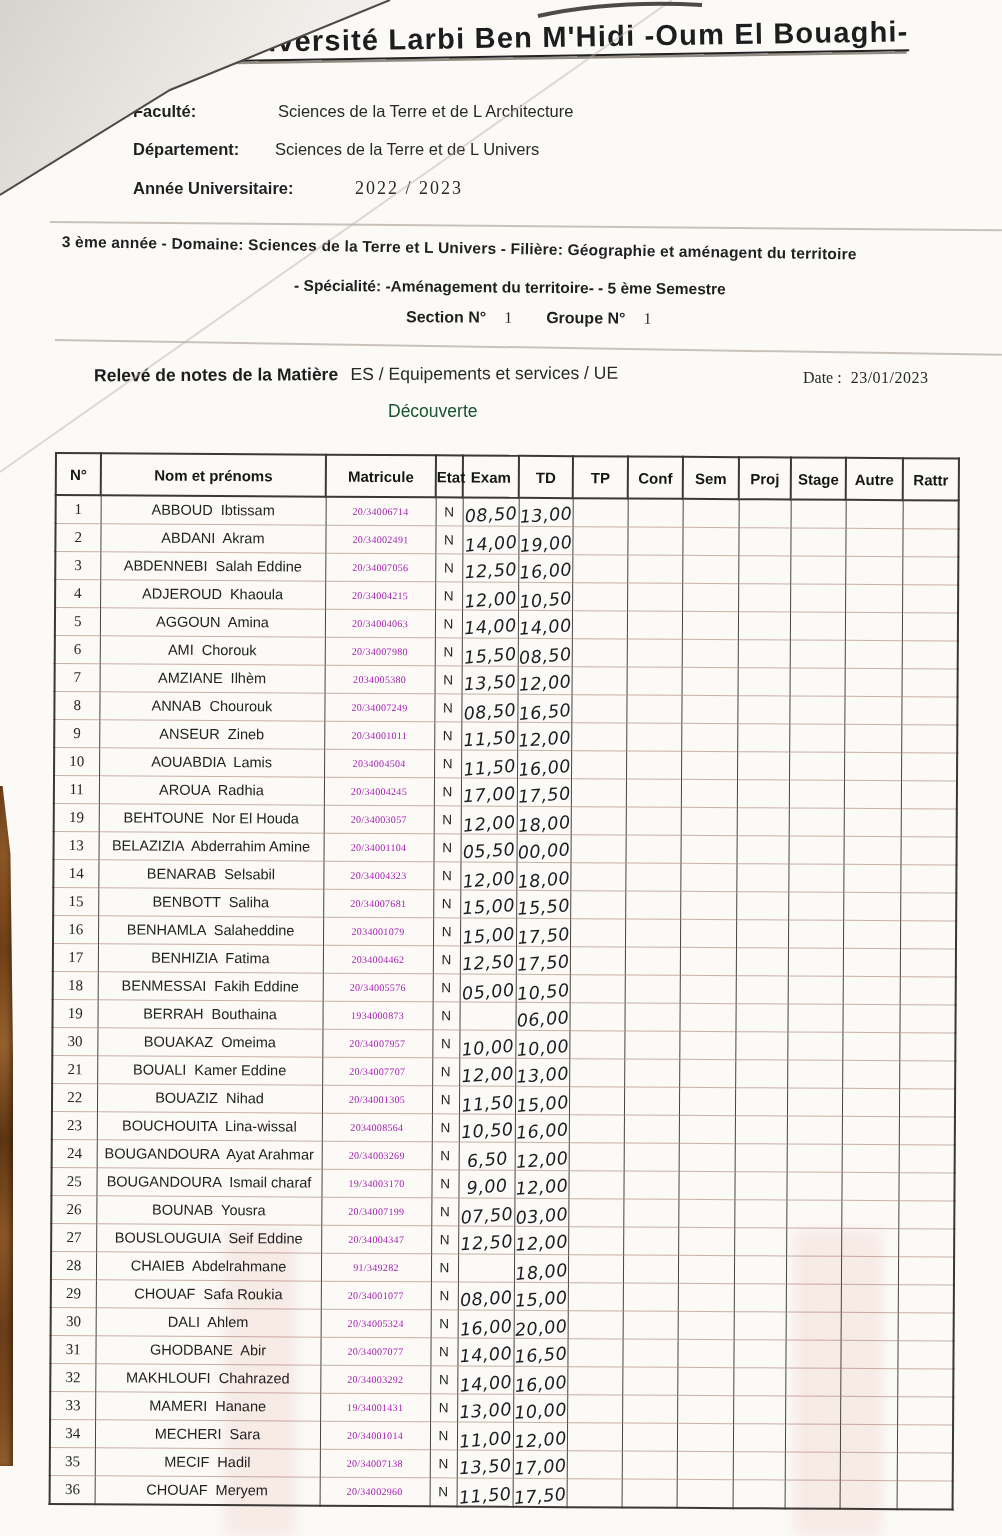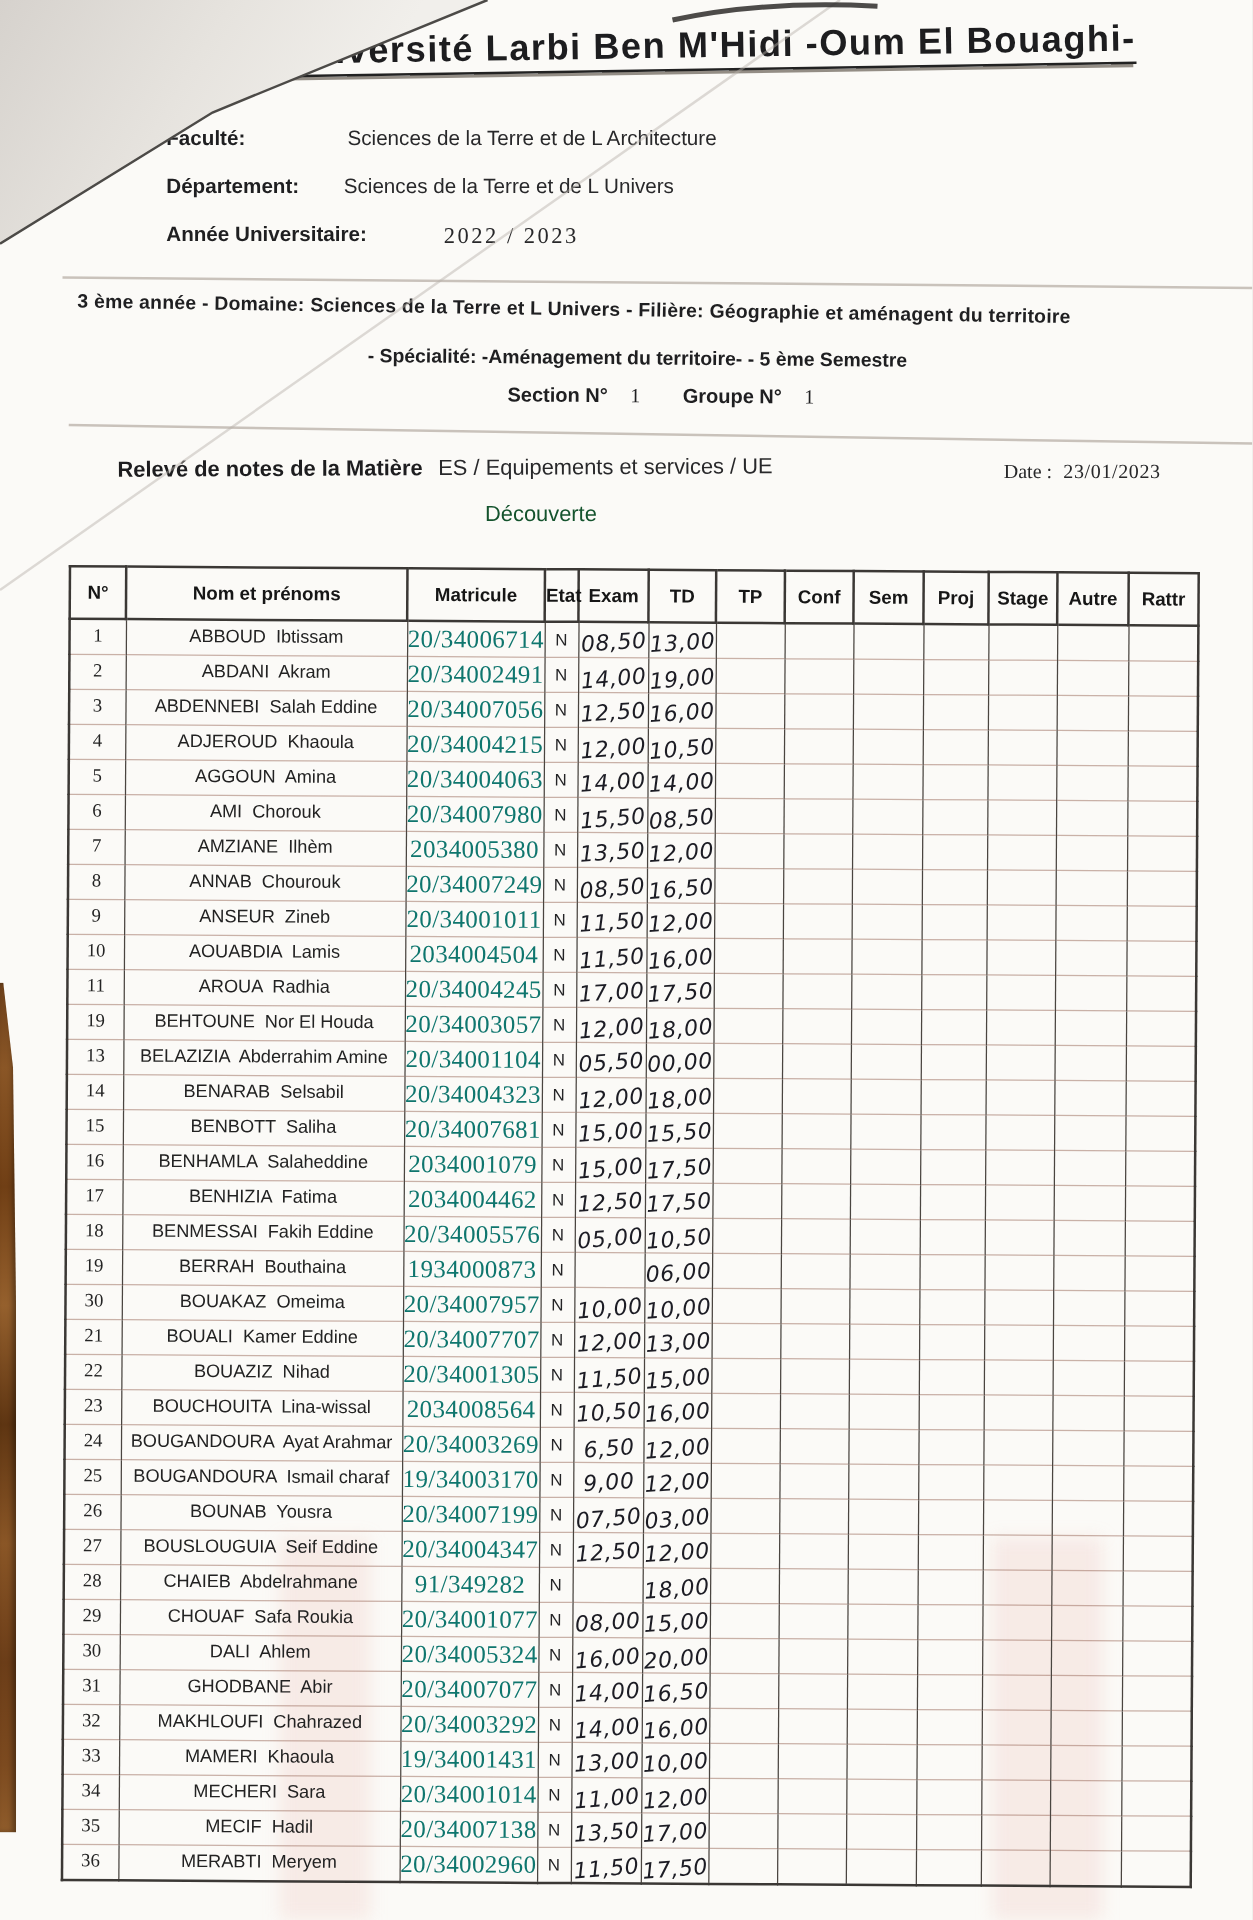--- a/index.html
+++ b/index.html
@@ -88,21 +88,21 @@
     border-right:1.6px solid #4a4540;
     height:27px;padding:0;line-height:1;
     text-align:center;vertical-align:middle;
   }
   table.grades{border:2px solid #3b3835;}
   table.grades tbody tr{border-top:1.2px solid rgba(152,104,88,.5);}
   table.grades tbody tr:first-child{border-top:none;}
   td.c-n{font-family:"Liberation Serif",serif;font-size:15px;color:#242424;}
   td.c-name{text-align:left;padding-left:8px;font-size:14.5px;color:#222;overflow:hidden;}
   td.c-name span{white-space:pre;}
-  td.c-mat{font-family:"Liberation Serif",serif;font-size:20px;color:#0f766e;letter-spacing:0.3px;}
+  td.c-mat{font-family:"Liberation Serif",serif;font-size:10px;color:#a21caf;letter-spacing:0.3px;}
   td.c-etat{font-size:13.5px;color:#242426;}
   .hw{
     display:inline-block;
     font-family:"DejaVu Sans",sans-serif;font-style:italic;
     font-size:17.5px;color:#1c1c24;letter-spacing:0.5px;
     transform:rotate(-4deg) translateY(3px);
   }
   tbody tr:nth-child(even) .hw{transform:rotate(-5deg) translateY(4px);}
 </style>
 </head>
@@ -660,21 +660,21 @@
       <td></td>
       <td></td>
       <td></td>
       <td></td>
       <td></td>
       <td></td>
       <td></td>
     </tr>
         <tr>
       <td class="c-n"><span>33</span></td>
-      <td class="c-name"><span>MAMERI  Khaoula</span></td>
+      <td class="c-name"><span>MAMERI  Hanane</span></td>
       <td class="c-mat"><span>19/34001431</span></td>
       <td class="c-etat"><span>N</span></td>
       <td><span class="hw">13,00</span></td>
       <td><span class="hw">10,00</span></td>
       <td></td>
       <td></td>
       <td></td>
       <td></td>
       <td></td>
       <td></td>
@@ -705,21 +705,21 @@
       <td></td>
       <td></td>
       <td></td>
       <td></td>
       <td></td>
       <td></td>
       <td></td>
     </tr>
         <tr>
       <td class="c-n"><span>36</span></td>
-      <td class="c-name"><span>MERABTI  Meryem</span></td>
+      <td class="c-name"><span>CHOUAF  Meryem</span></td>
       <td class="c-mat"><span>20/34002960</span></td>
       <td class="c-etat"><span>N</span></td>
       <td><span class="hw">11,50</span></td>
       <td><span class="hw">17,50</span></td>
       <td></td>
       <td></td>
       <td></td>
       <td></td>
       <td></td>
       <td></td>

